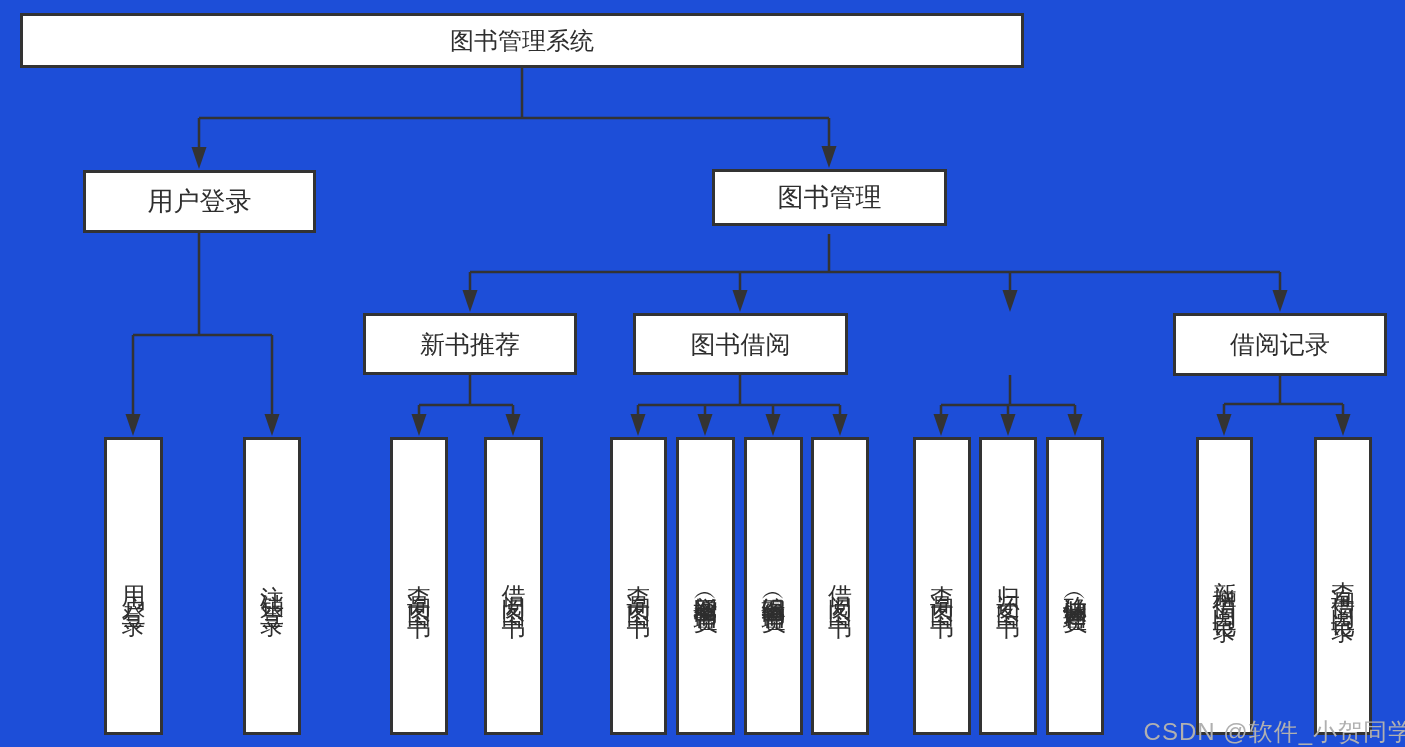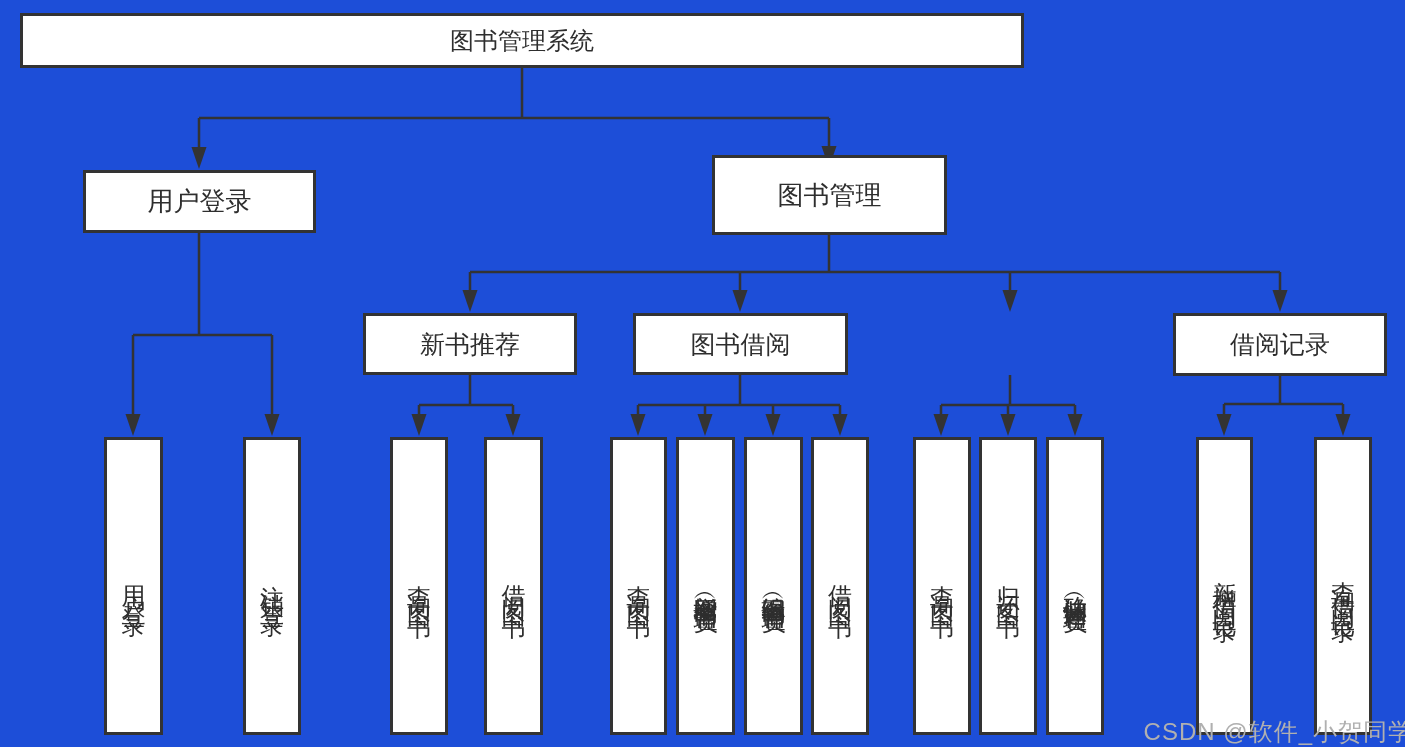--- a/index.html
+++ b/index.html
@@ -130,21 +130,21 @@
     </g>
   </svg>
 
   <div class="box lvl1" style="left:20px;top:13px;width:1004px;height:55px">
     <span>图书管理系统</span>
   </div>
 
   <div class="box lvl2" style="left:83px;top:170px;width:233px;height:63px">
     <span>用户登录</span>
   </div>
-  <div class="box lvl2" style="left:712px;top:155px;width:235px;height:80px">
+  <div class="box lvl2" style="left:712px;top:169px;width:235px;height:57px">
     <span>图书管理</span>
   </div>
 
   <div class="box lvl3" style="left:633px;top:313px;width:215px;height:62px">
     <span>图书借阅</span>
   </div>
   <div class="box lvl3" style="left:363px;top:313px;width:214px;height:62px">
     <span>新书推荐</span>
   </div>
   <div class="box lvl3" style="left:1173px;top:313px;width:214px;height:63px">

